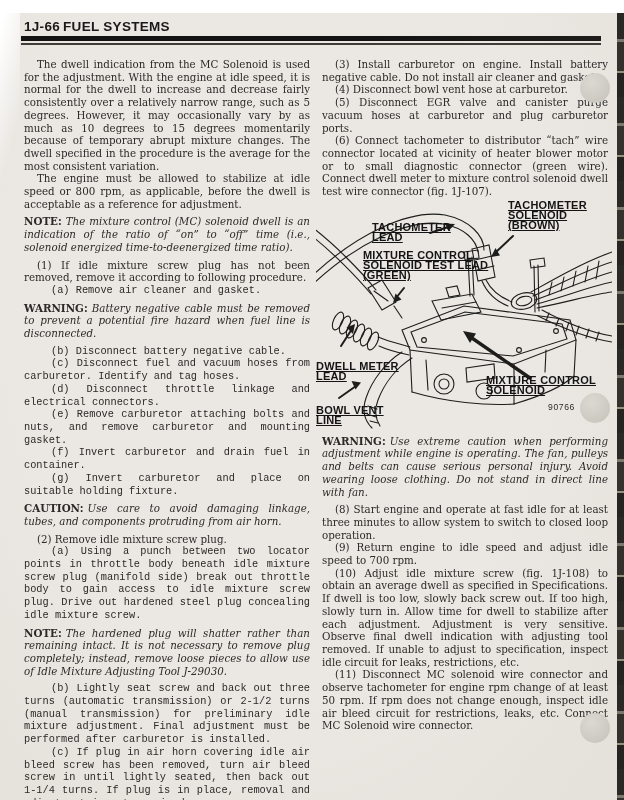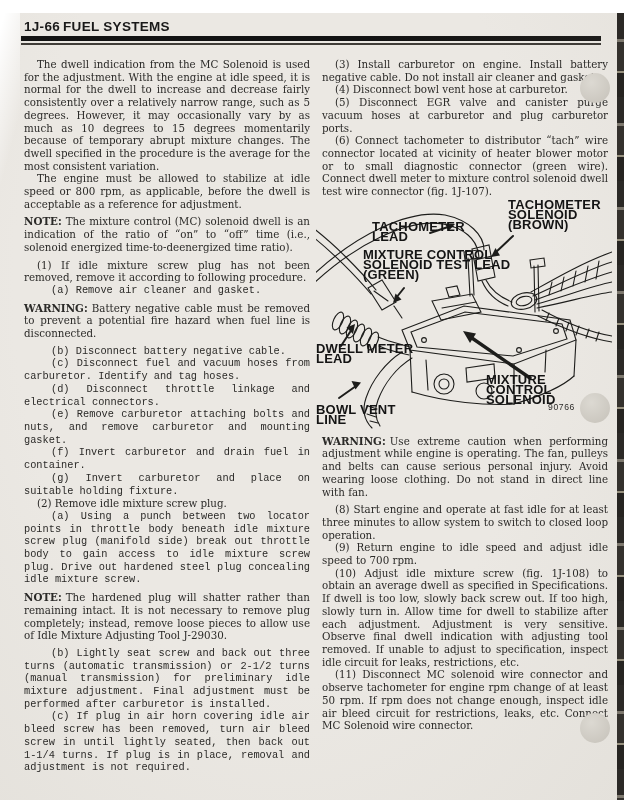--- a/index.html
+++ b/index.html
@@ -16,26 +16,26 @@
   .rule-thin{margin-top:2px;height:2px;background:#403d38;}
   .col{position:absolute;top:45px;width:286px;text-align:justify;
        font-size:10.3px;line-height:12.7px;}
   .left{left:24px;}
   .right{left:322px;}
   .para{margin:0;}
   .ind1{text-indent:13px;}
   .ind2{text-indent:27px;font-family:Liberation Mono, monospace;}
   .block{margin:5px 0;}
   .bh{font-weight:bold;margin-right:4px;}
-  .bi{margin-top:7px;}
+  .bi{font-style:italic;margin-top:7px;}
   
   .figure{position:relative;width:296px;height:230px;margin:2px 0 0 -6px;}
   .figure svg{position:absolute;left:0;top:0;}
   .fl{position:absolute;font-family:"Liberation Sans",sans-serif;font-weight:bold;
-      font-size:13px;line-height:10.2px;color:#141414;letter-spacing:.2px;}
+      font-size:11px;line-height:10.2px;color:#141414;letter-spacing:.2px;text-decoration:underline;}
   .fig-num{position:absolute;left:232px;top:201px;font-family:"Liberation Sans",sans-serif;
       font-size:8.6px;letter-spacing:.6px;color:#2c2b29;}
   .fig-caption{text-align:center;font-family:"Liberation Sans",sans-serif;font-weight:bold;
       font-size:10px;margin:3px 0 8px;color:#161616;}
   .cap-fig{margin-right:12px;}
   
   .hole{position:absolute;width:30px;height:30px;border-radius:50%;left:580px;
         background:radial-gradient(circle at 38% 32%, #dcd9d2, #c9c5bd 85%);}
   .hole1{top:60px;} .hole2{top:380px;} .hole3{top:700px;}
   .edge{position:absolute;right:0;top:0;width:7px;height:787px;
@@ -62,20 +62,21 @@
     <p class="para block"><span class="bh">NOTE:</span><span class="bi">The mixture control (MC) solenoid dwell is an indication of the ratio of “on” to “off” time (i.e., solenoid energized time-to-deenergized time ratio).</span></p>
     <p class="para ind1">(1) If idle mixture screw plug has not been removed, remove it according to following procedure.</p>
     <p class="para ind2">(a) Remove air cleaner and gasket.</p>
     <p class="para block"><span class="bh">WARNING:</span><span class="bi">Battery negative cable must be removed to prevent a potential fire hazard when fuel line is disconnected.</span></p>
     <p class="para ind2">(b) Disconnect battery negative cable.</p>
     <p class="para ind2">(c) Disconnect fuel and vacuum hoses from carburetor. Identify and tag hoses.</p>
     <p class="para ind2">(d) Disconnect throttle linkage and electrical connectors.</p>
     <p class="para ind2">(e) Remove carburetor attaching bolts and nuts, and remove carburetor and mounting gasket.</p>
     <p class="para ind2">(f) Invert carburetor and drain fuel in container.</p>
     <p class="para ind2">(g) Invert carburetor and place on suitable holding fixture.</p>
+    <p class="para block"><span class="bh">CAUTION:</span><span class="bi">Use care to avoid damaging linkage, tubes, and components protruding from air horn.</span></p>
     <p class="para ind1">(2) Remove idle mixture screw plug.</p>
     <p class="para ind2">(a) Using a punch between two locator points in throttle body beneath idle mixture screw plug (manifold side) break out throttle body to gain access to idle mixture screw plug. Drive out hardened steel plug concealing idle mixture screw.</p>
     <p class="para block"><span class="bh">NOTE:</span><span class="bi">The hardened plug will shatter rather than remaining intact. It is not necessary to remove plug completely; instead, remove loose pieces to allow use of Idle Mixture Adjusting Tool J-29030.</span></p>
     <p class="para ind2">(b) Lightly seat screw and back out three turns (automatic transmission) or 2-1/2 turns (manual transmission) for preliminary idle mixture adjustment. Final adjustment must be performed after carburetor is installed.</p>
     <p class="para ind2">(c) If plug in air horn covering idle air bleed screw has been removed, turn air bleed screw in until lightly seated, then back out 1-1/4 turns. If plug is in place, removal and adjustment is not required.</p>
   </div>
 
   <div class="col right">
     <p class="para ind1">(3) Install carburetor on engine. Install battery negative cable. Do not install air cleaner and gasket.</p>
     <p class="para ind1">(4) Disconnect bowl vent hose at carburetor.</p>
@@ -193,21 +194,21 @@
       <div class="fl" style="left:192px;top:0px;">
         <div>TACHOMETER</div>
         <div>SOLENOID</div>
         <div>(BROWN)</div>
       </div>
       <div class="fl" style="left:47px;top:50px;">
         <div>MIXTURE CONTROL</div>
         <div>SOLENOID TEST LEAD</div>
         <div>(GREEN)</div>
       </div>
-      <div class="fl" style="left:0px;top:144px;">
+      <div class="fl" style="left:0px;top:161px;">
         <div>DWELL METER</div>
         <div>LEAD</div>
       </div>
       <div class="fl" style="left:0px;top:205px;">
         <div>BOWL VENT</div>
         <div>LINE</div>
       </div>
       <div class="fl" style="left:170px;top:175px;">
         <div>MIXTURE CONTROL</div>
         <div>SOLENOID</div>

